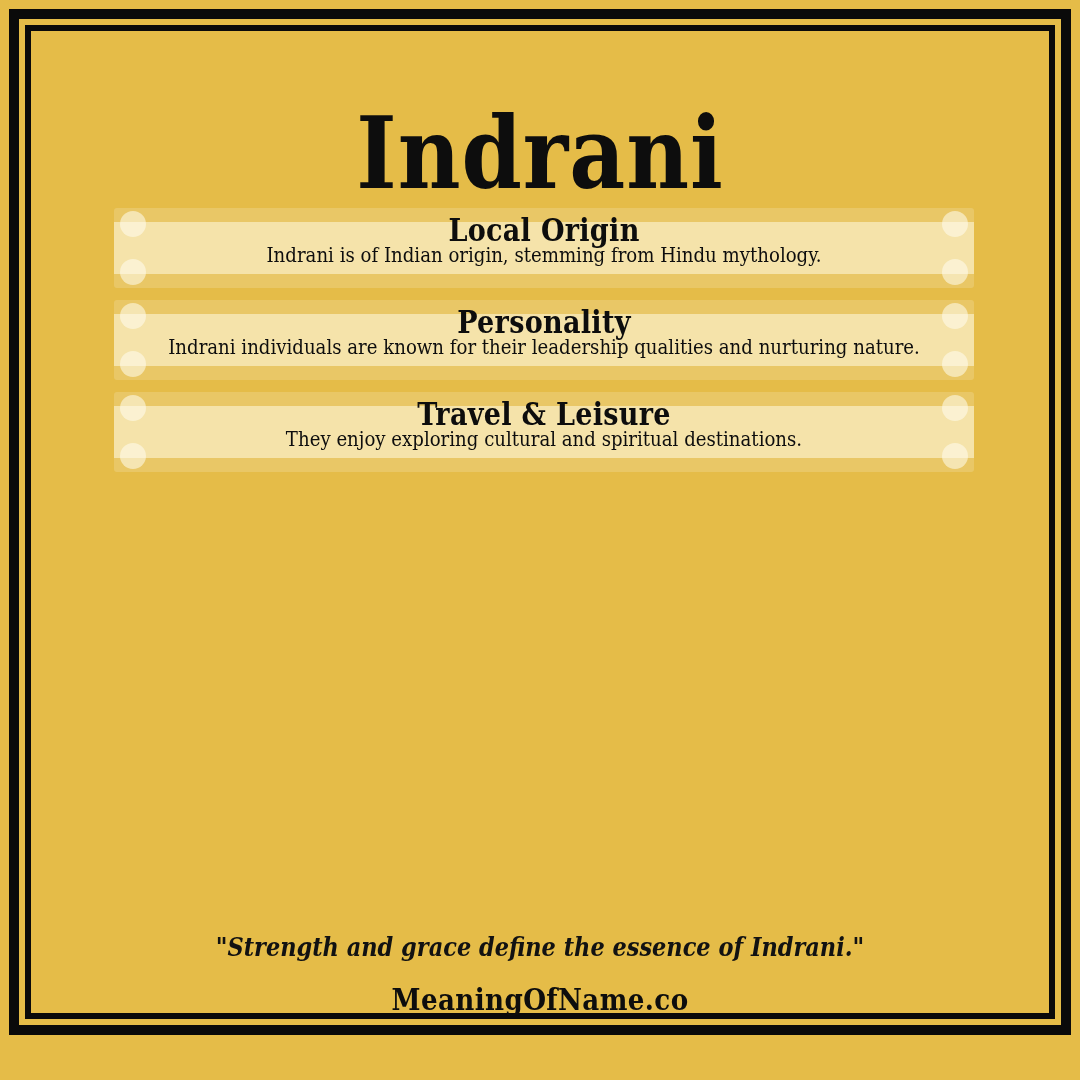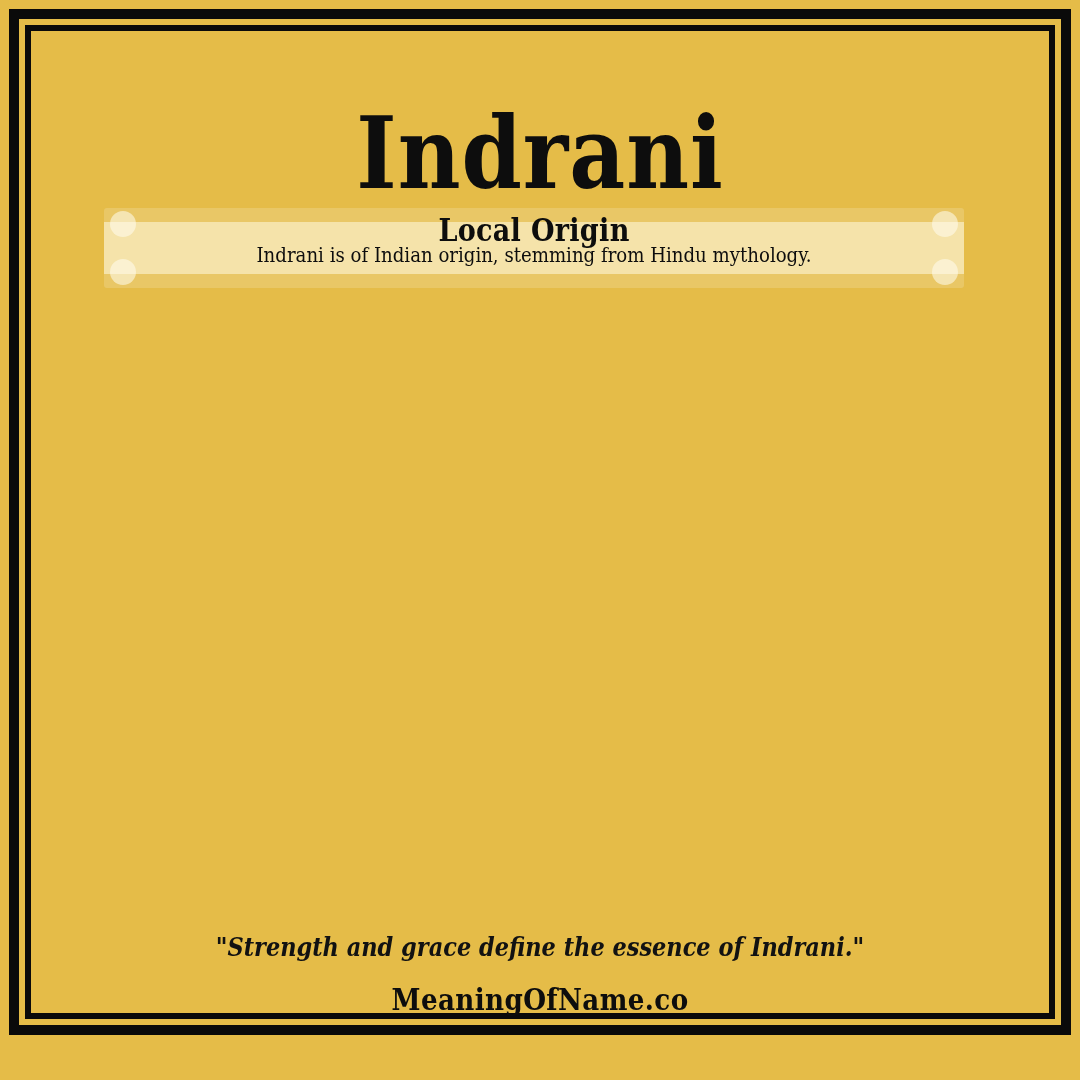--- a/index.html
+++ b/index.html
@@ -52,21 +52,21 @@
     line-height: 1.0;
     letter-spacing: 1px;
     color: #0d0d0d;
     font-stretch: condensed;
     transform: scaleX(0.96);
   }
 
   
   .cards {
     position: absolute;
-    left: 104px;
+    left: 114px;
     top: 208px;
     width: 860px;
   }
   .card {
     position: relative;
     width: 860px;
     height: 80px;
     margin-bottom: 12px;
     box-sizing: border-box;
   }
@@ -179,21 +179,45 @@
       <span class="dot br"></span>
       <div class="text">
         <span class="head">Local Origin</span>
         <span class="desc">Indrani is of Indian origin, stemming from Hindu mythology.</span>
       </div>
     </div>
 
 
 
 
-
-
+    <div class="card">
+      <div class="plate"></div>
+      <div class="band"></div>
+      <span class="dot tl"></span>
+      <span class="dot bl"></span>
+      <span class="dot tr"></span>
+      <span class="dot br"></span>
+      <div class="text">
+        <span class="head">Personality</span>
+        <span class="desc">Indrani individuals are known for their leadership qualities and nurturing nature.</span>
+      </div>
+    </div>
+
+
+    <div class="card">
+      <div class="plate"></div>
+      <div class="band"></div>
+      <span class="dot tl"></span>
+      <span class="dot bl"></span>
+      <span class="dot tr"></span>
+      <span class="dot br"></span>
+      <div class="text">
+        <span class="head">Travel &amp; Leisure</span>
+        <span class="desc">They enjoy exploring cultural and spiritual destinations.</span>
+      </div>
+    </div>
 
   </div>
 
   <div class="quote">"Strength and grace define the essence of Indrani."</div>
   <div class="brand">MeaningOfName.co</div>
 
 </div>
 
 </body></html>

